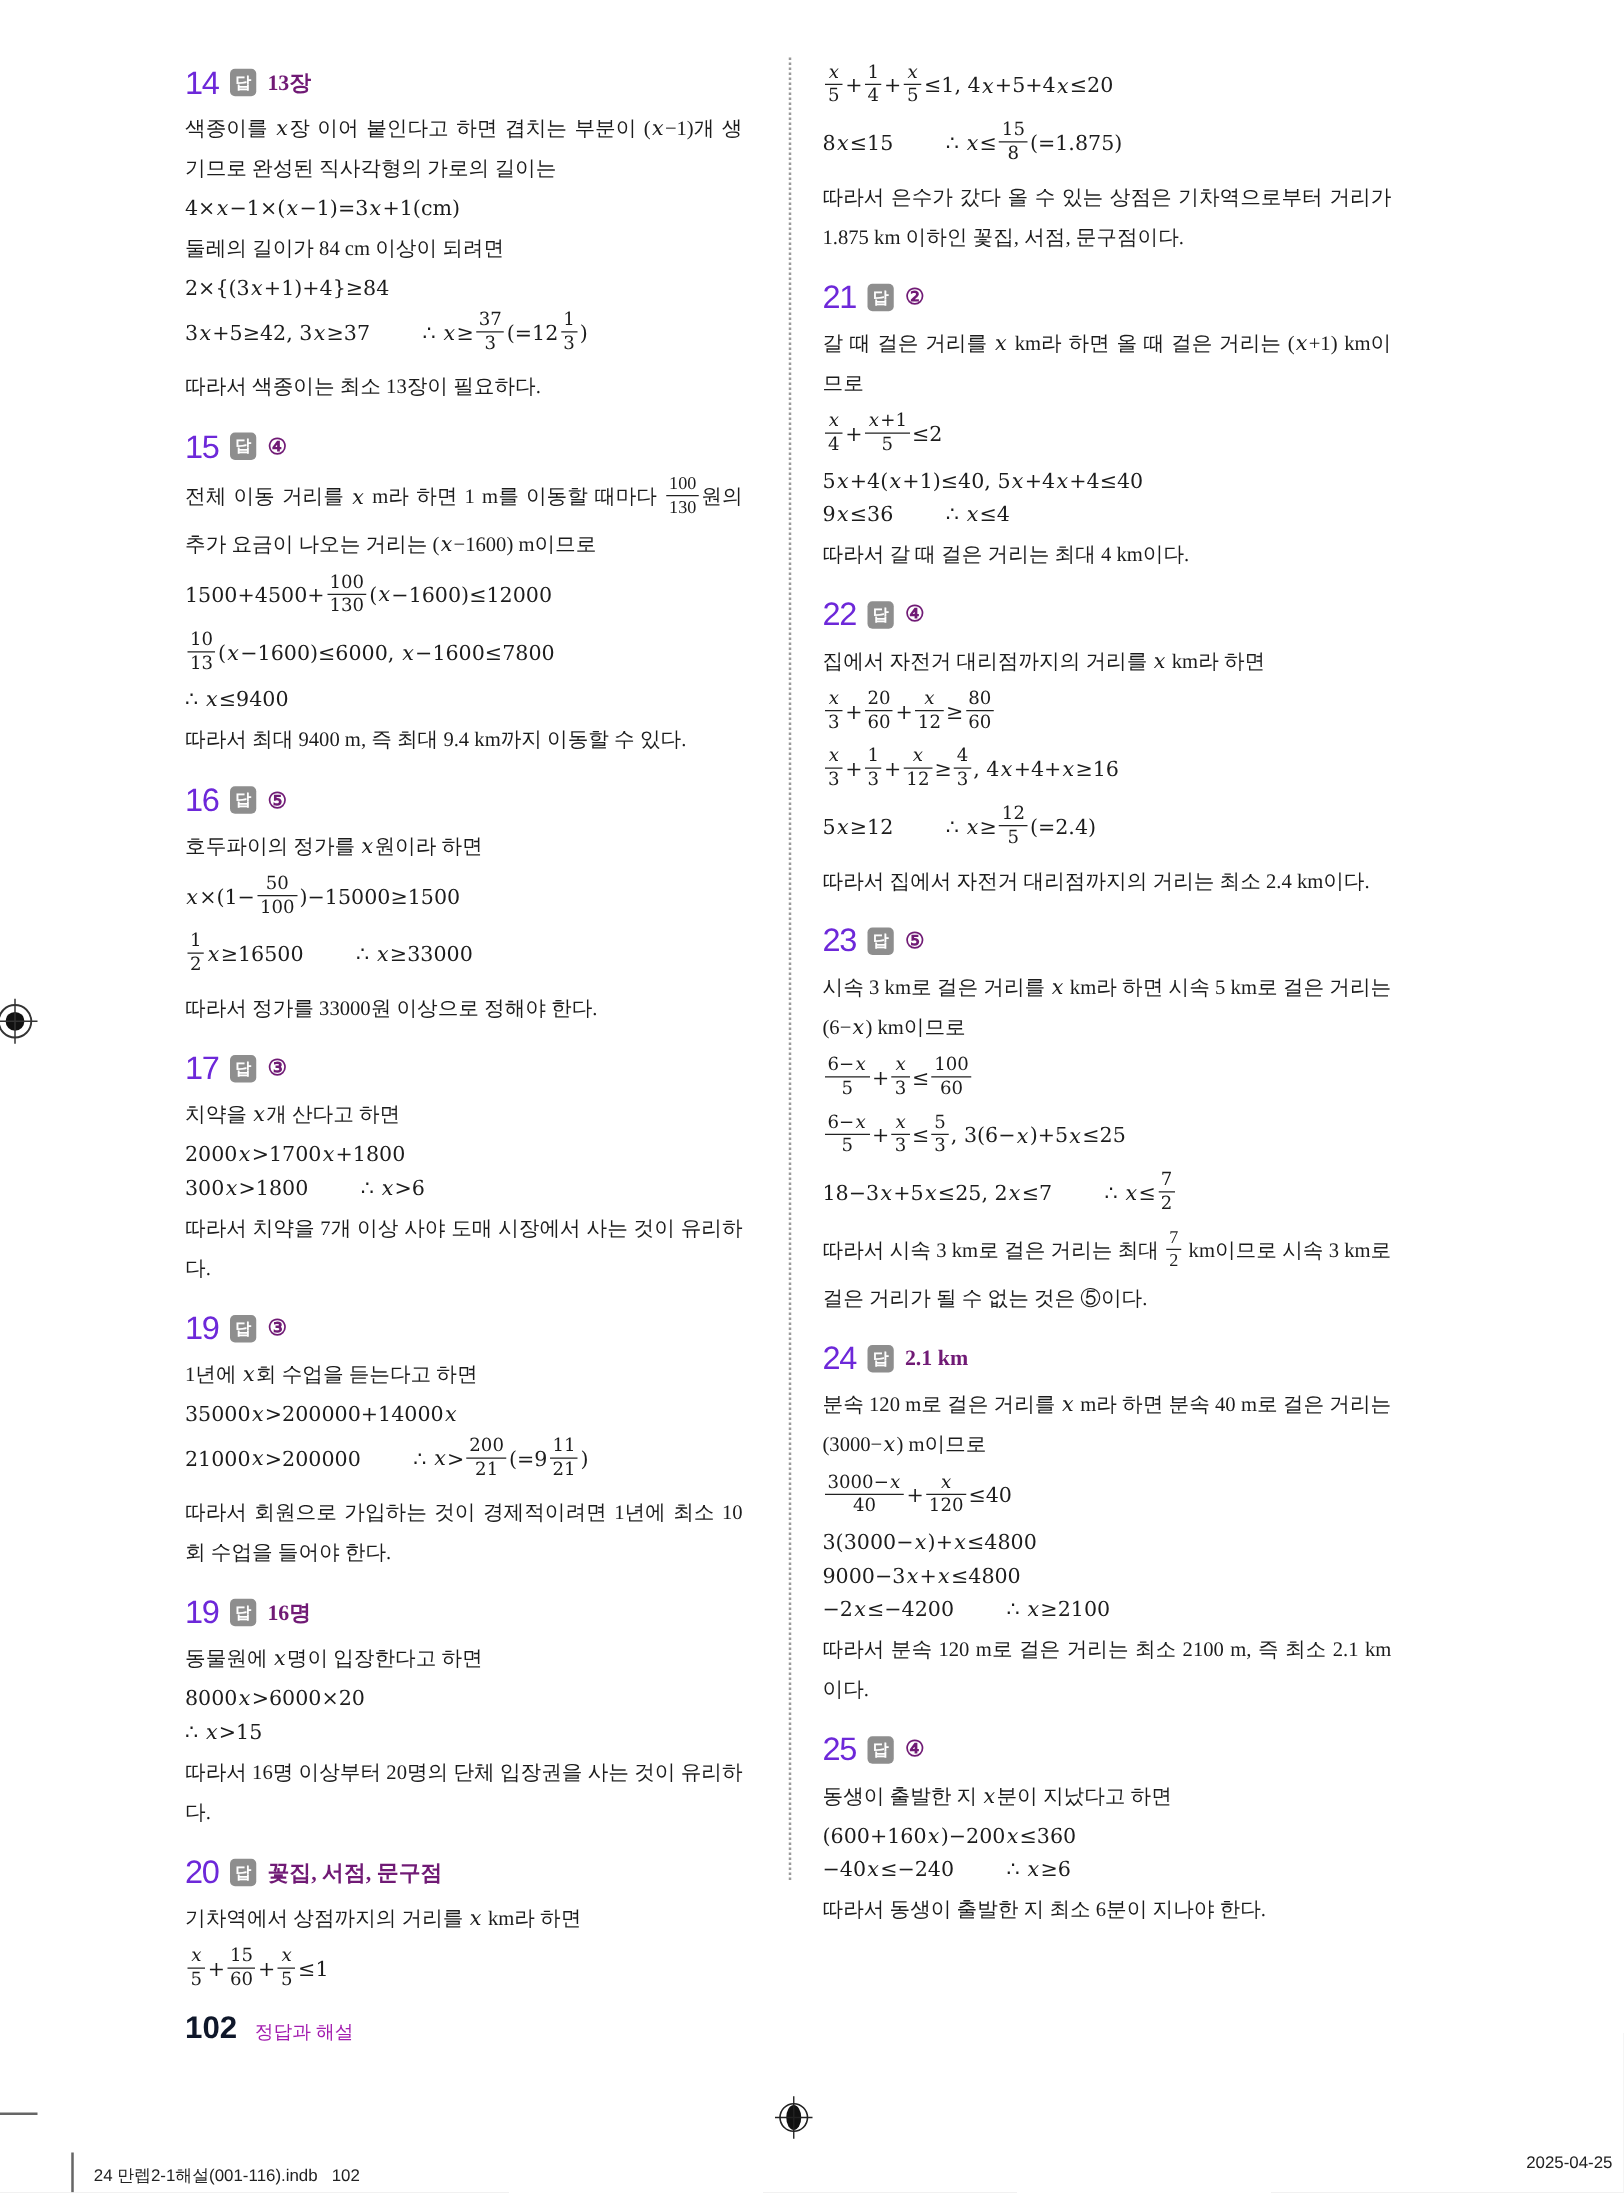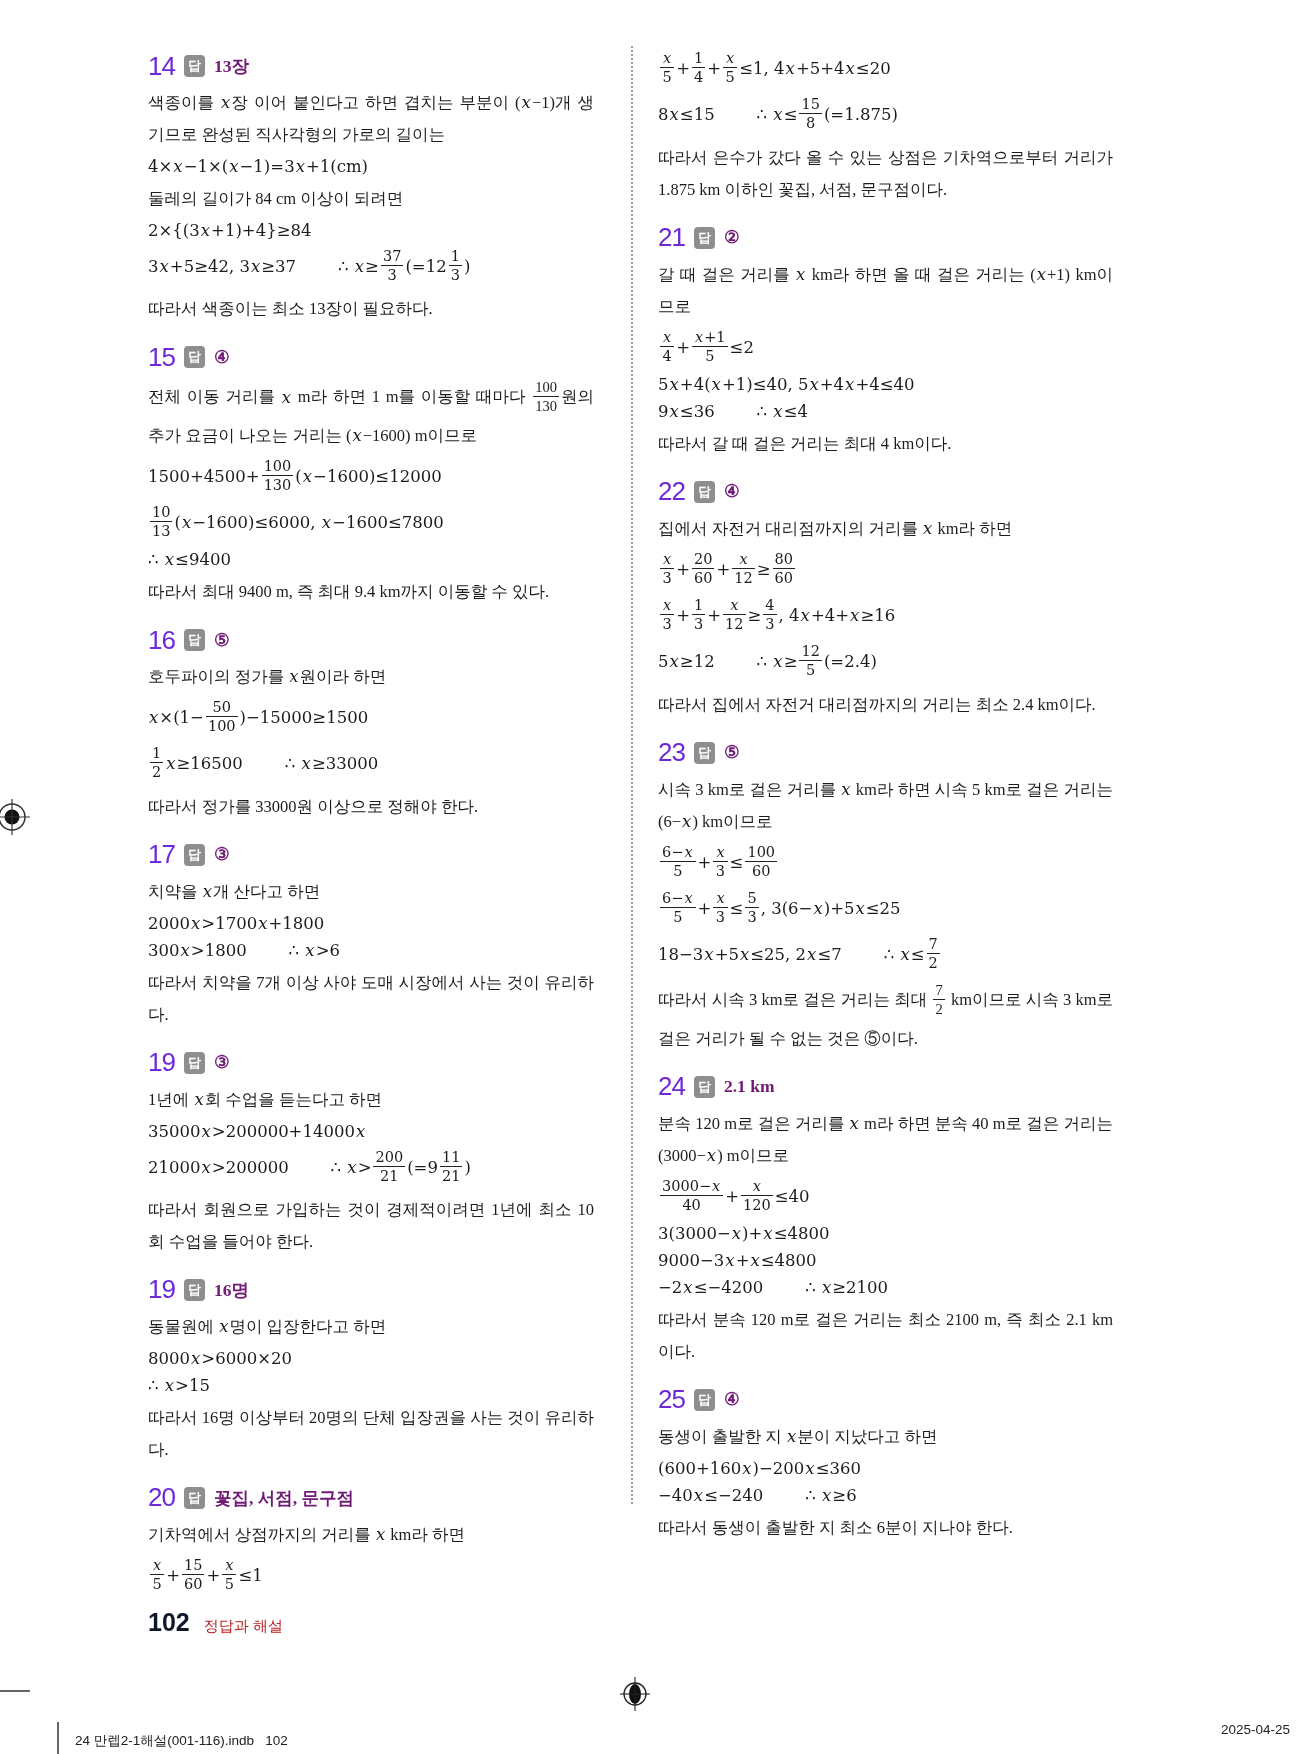--- a/index.html
+++ b/index.html
@@ -21,21 +21,21 @@
   .line.text{line-height:32px;text-align:justify;}
   .line.math{line-height:22px;margin:5px 0;white-space:pre-wrap;font-family:"DejaVu Serif","DejaVu Sans",serif;}
   .mx{font-style:italic;font-family:"DejaVu Serif","Liberation Serif",serif;padding:0 1px;}
   .frac{display:inline-flex;flex-direction:column;text-align:center;vertical-align:middle;
     margin:2px 2px;font-size:14.5px;line-height:1.25;transform:translateY(-2px);}
   .frac .den{border-top:1.4px solid #222;padding:0 2px;}
   .frac .num{padding:0 2px;}
   .content-footer{position:absolute;left:148px;top:1608px;display:flex;align-items:baseline;gap:14px;
     font-family:"Liberation Sans","DejaVu Sans",sans-serif;}
   .content-footer .pgnum{font-size:25px;font-weight:bold;color:#0f172a;}
-  .content-footer .pglabel{font-size:15px;color:#b91c1c;}
+  .content-footer .pglabel{font-size:15px;color:#a21caf;}
   .print-footer{position:absolute;left:0;top:1722px;width:1299px;height:32px;
     font-family:"Liberation Sans","DejaVu Sans",sans-serif;font-size:13.5px;color:#222;}
   .pf-left{position:absolute;left:75px;top:10px;white-space:pre;}
   .pf-right{position:absolute;right:9px;top:0;}
   .regmark-left{position:absolute;left:-4px;top:797px;}
   .regmark-bottom{position:absolute;left:618px;top:1672px;}
   .cropdash{position:absolute;left:0;top:1690px;width:30px;height:2px;background:#666;}
   .cropline{position:absolute;left:57px;top:1722px;width:2px;height:32px;background:#666;}
 </style>
 </head>

